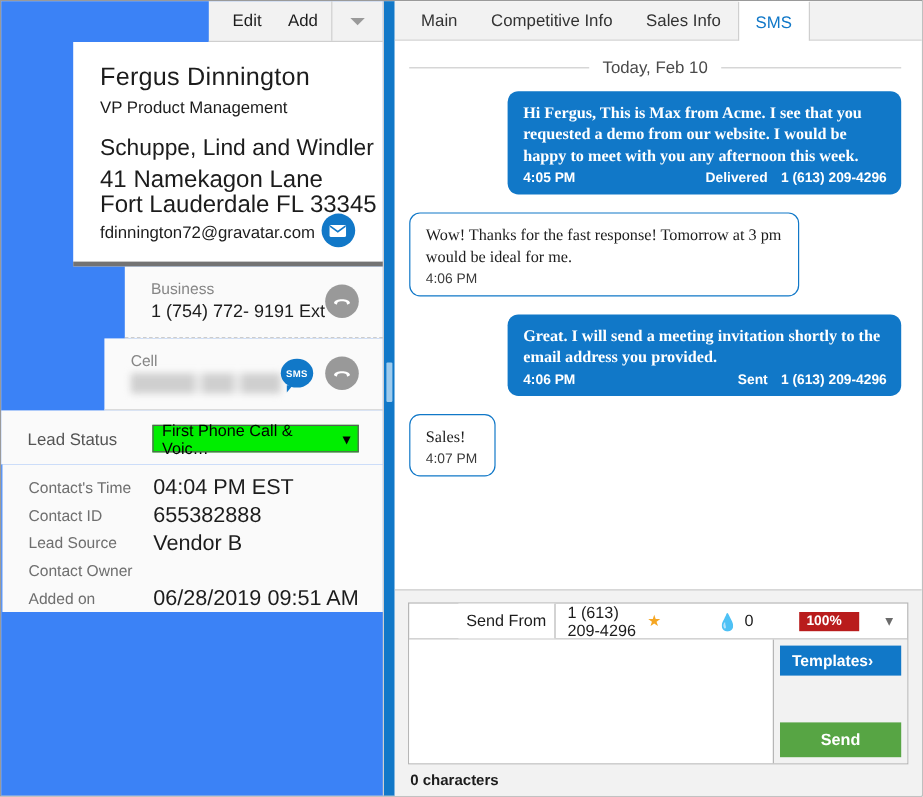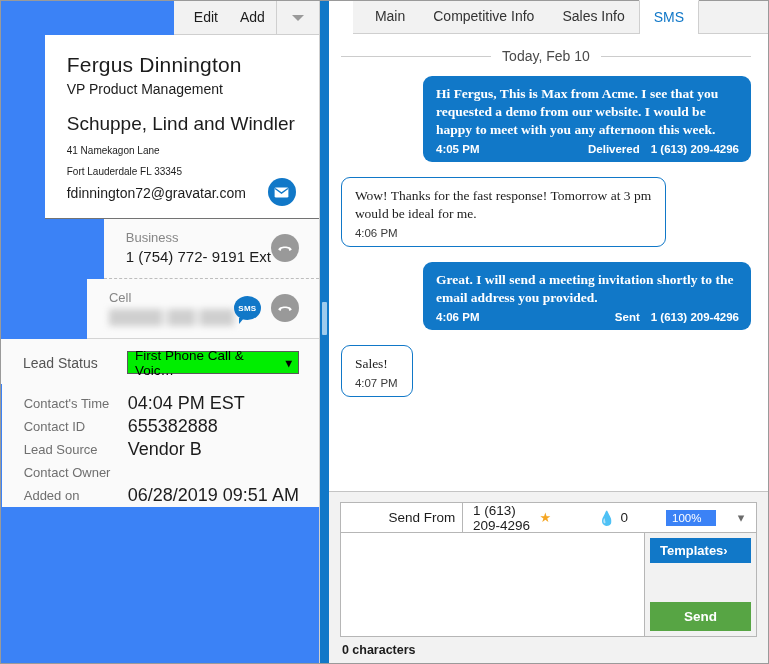--- a/index.html
+++ b/index.html
@@ -52,32 +52,32 @@
   }
   .caret-down {
     width: 0; height: 0;
     border-left: 6px solid transparent;
     border-right: 6px solid transparent;
     border-top: 6px solid #9a9a9a;
   }
 
   .contact-card {
     background: #ffffff;
-    padding: 18px 24px 14px 22px;
-    position: relative;
-    border-bottom: 1px solid #737373;
+    padding: 18px 5px 14px 22px;
+    position: relative;
+    border-bottom: 4px solid #737373;
     flex: 0 0 auto;
   }
   .person-name {
     font-size: 21px; color: #1c1c1c; font-weight: 400;
     letter-spacing: .2px; margin-bottom: 4px;
   }
   .person-title { font-size: 14px; color: #1c1c1c; margin-bottom: 16px; }
   .company-name { font-size: 19px; color: #1c1c1c; margin-bottom: 5px; }
-  .addr-line { font-size: 10px; color: #1c1c1c; line-height: 21px; }
+  .addr-line { font-size: 20px; color: #1c1c1c; line-height: 21px; }
   .email-line { font-size: 14px; color: #1c1c1c; line-height: 21px; margin-top: 1px; }
 
   .icon-circle-blue {
     position: absolute;
     width: 28px; height: 28px; border-radius: 50%;
     background: #1178c8;
     display: flex; align-items: center; justify-content: center;
   }
   .icon-circle-gray {
     width: 28px; height: 28px; border-radius: 50%;
@@ -171,23 +171,22 @@
   #right-panel {
     flex: 1;
     display: flex; flex-direction: column;
     background: #ffffff;
     position: relative;
   }
   .tab-bar {
     height: 33px;
     background: #f2f2f2;
     border-bottom: 1px solid #cfcfcf;
-    display: flex; align-items: flex-end;
-    flex: 0 0 auto;
-    margin-left: 24px;
+    display: flex; align-items: center;
+    flex: 0 0 auto;
   }
   .tab {
     font-size: 14px;
     color: #333333;
     padding: 0 14px;
     height: 33px; line-height: 32px;
     cursor: pointer;
     position: relative;
   }
   .tab.first { margin-left: 8px; }
@@ -285,23 +284,23 @@
     gap: 5px;
   }
   .star-icon { color: #f5a623; font-size: 13px; }
   .drop-metric {
     display: flex; align-items: center; gap: 5px;
     margin-left: 42px;
     font-size: 13.5px;
   }
   .drop-glyph { color: #1178c8; font-size: 14px; }
   .pct-badge {
-    background: #3b82f6;
+    background: #b91c1c;
     color: #ffffff;
-    font-size: 11.5px; font-weight: normal;
+    font-size: 11.5px; font-weight: bold;
     padding: 1px 0 1px 6px;
     width: 80px;
     margin-left: 33px;
     height: 16px; line-height: 14px;
   }
   .send-from-caret {
     width: 30px;
     display: flex; align-items: center; justify-content: center;
     color: #6b6b6b; font-size: 13px;
     cursor: pointer;

